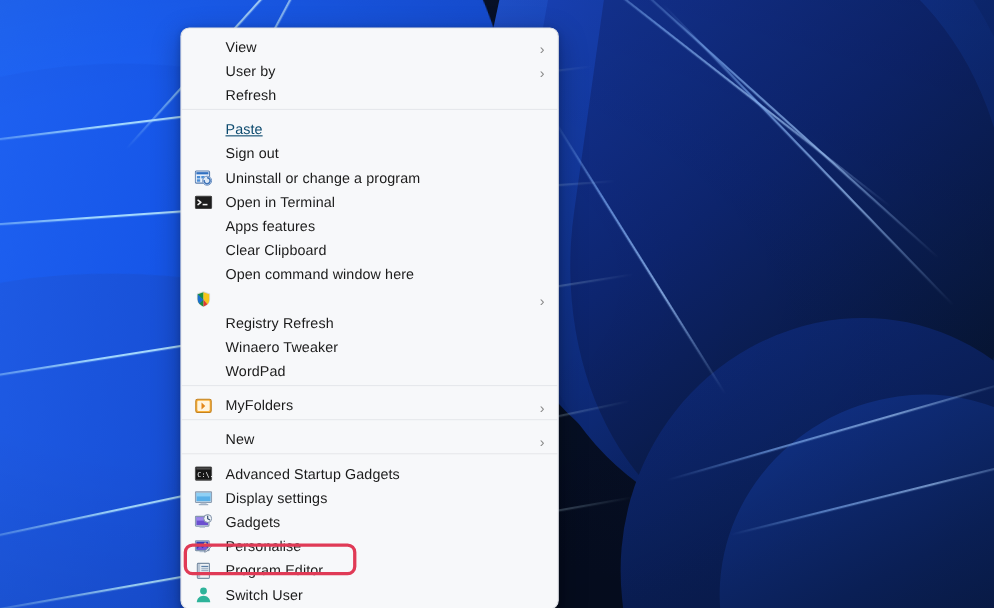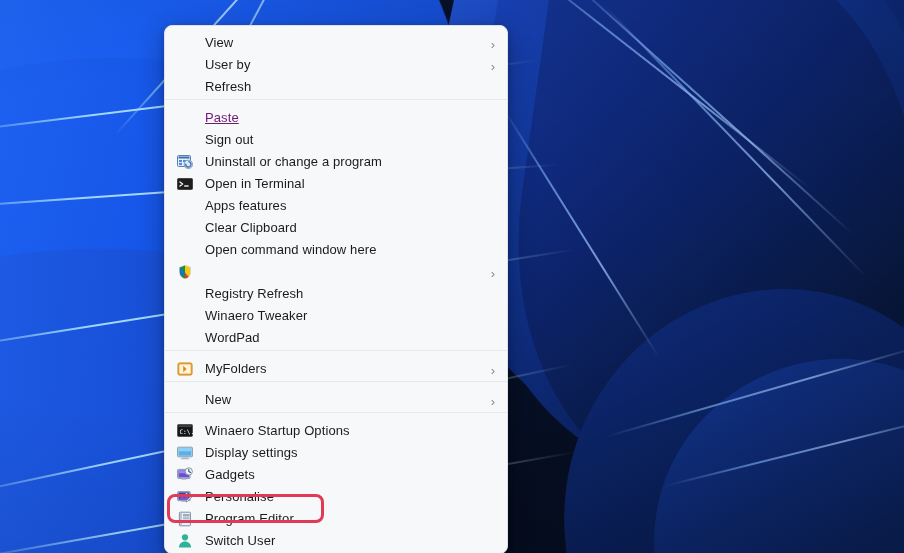--- a/index.html
+++ b/index.html
@@ -150,21 +150,21 @@
     margin-right: 12px;
     position: relative;
   }
   .mi-icon.empty { background: none; }
 
   .mi-label {
     font-size: 13px;
     line-height: 16px;
     letter-spacing: .1px;
   }
-  .mi.disabled .mi-label { color: #701a75; text-decoration: underline; }
+  .mi.disabled .mi-label { color: #0c4a6e; text-decoration: underline; }
 
   .mi-arrow {
     margin-left: auto;
     color: #8a8a8a;
     font-size: 13px;
     line-height: 13px;
     padding-right: 2px;
   }
 
   .sep {
@@ -326,21 +326,21 @@
       </div>
       <div class="sep"></div>
       <div class="mi">
         <span class="mi-icon">
           <svg class="ic" viewBox="0 0 16 16">
             <rect x="0.5" y="1.5" width="15" height="12" rx="1" fill="#171717" stroke="#555"></rect>
                <rect x="1.5" y="2.4" width="13" height="1.5" fill="#4a4a4a"></rect>
                <text x="2.4" y="10.6" font-family="monospace" font-size="6.2" fill="#ffffff">C:\.</text>
           </svg>
         </span>
-        <span class="mi-label">Winaero Startup Options</span>
+        <span class="mi-label">Advanced Startup Gadgets</span>
       </div>
       <div class="mi">
         <span class="mi-icon">
           <svg class="ic" viewBox="0 0 16 16">
             <rect x="0.6" y="2.2" width="14.8" height="9.6" rx="0.8" fill="#cfd9e4" stroke="#8a9bb0"></rect>
                <rect x="1.6" y="3.1" width="12.8" height="7.6" fill="#5ab0e8"></rect>
                <rect x="1.6" y="3.1" width="12.8" height="3.2" fill="#8fd0f5"></rect>
                <rect x="5.2" y="12.1" width="5.6" height="1.3" fill="#b9c5d4"></rect>
                <rect x="3.6" y="13.2" width="8.8" height="1.1" rx="0.5" fill="#9fb0c4"></rect>
           </svg>

